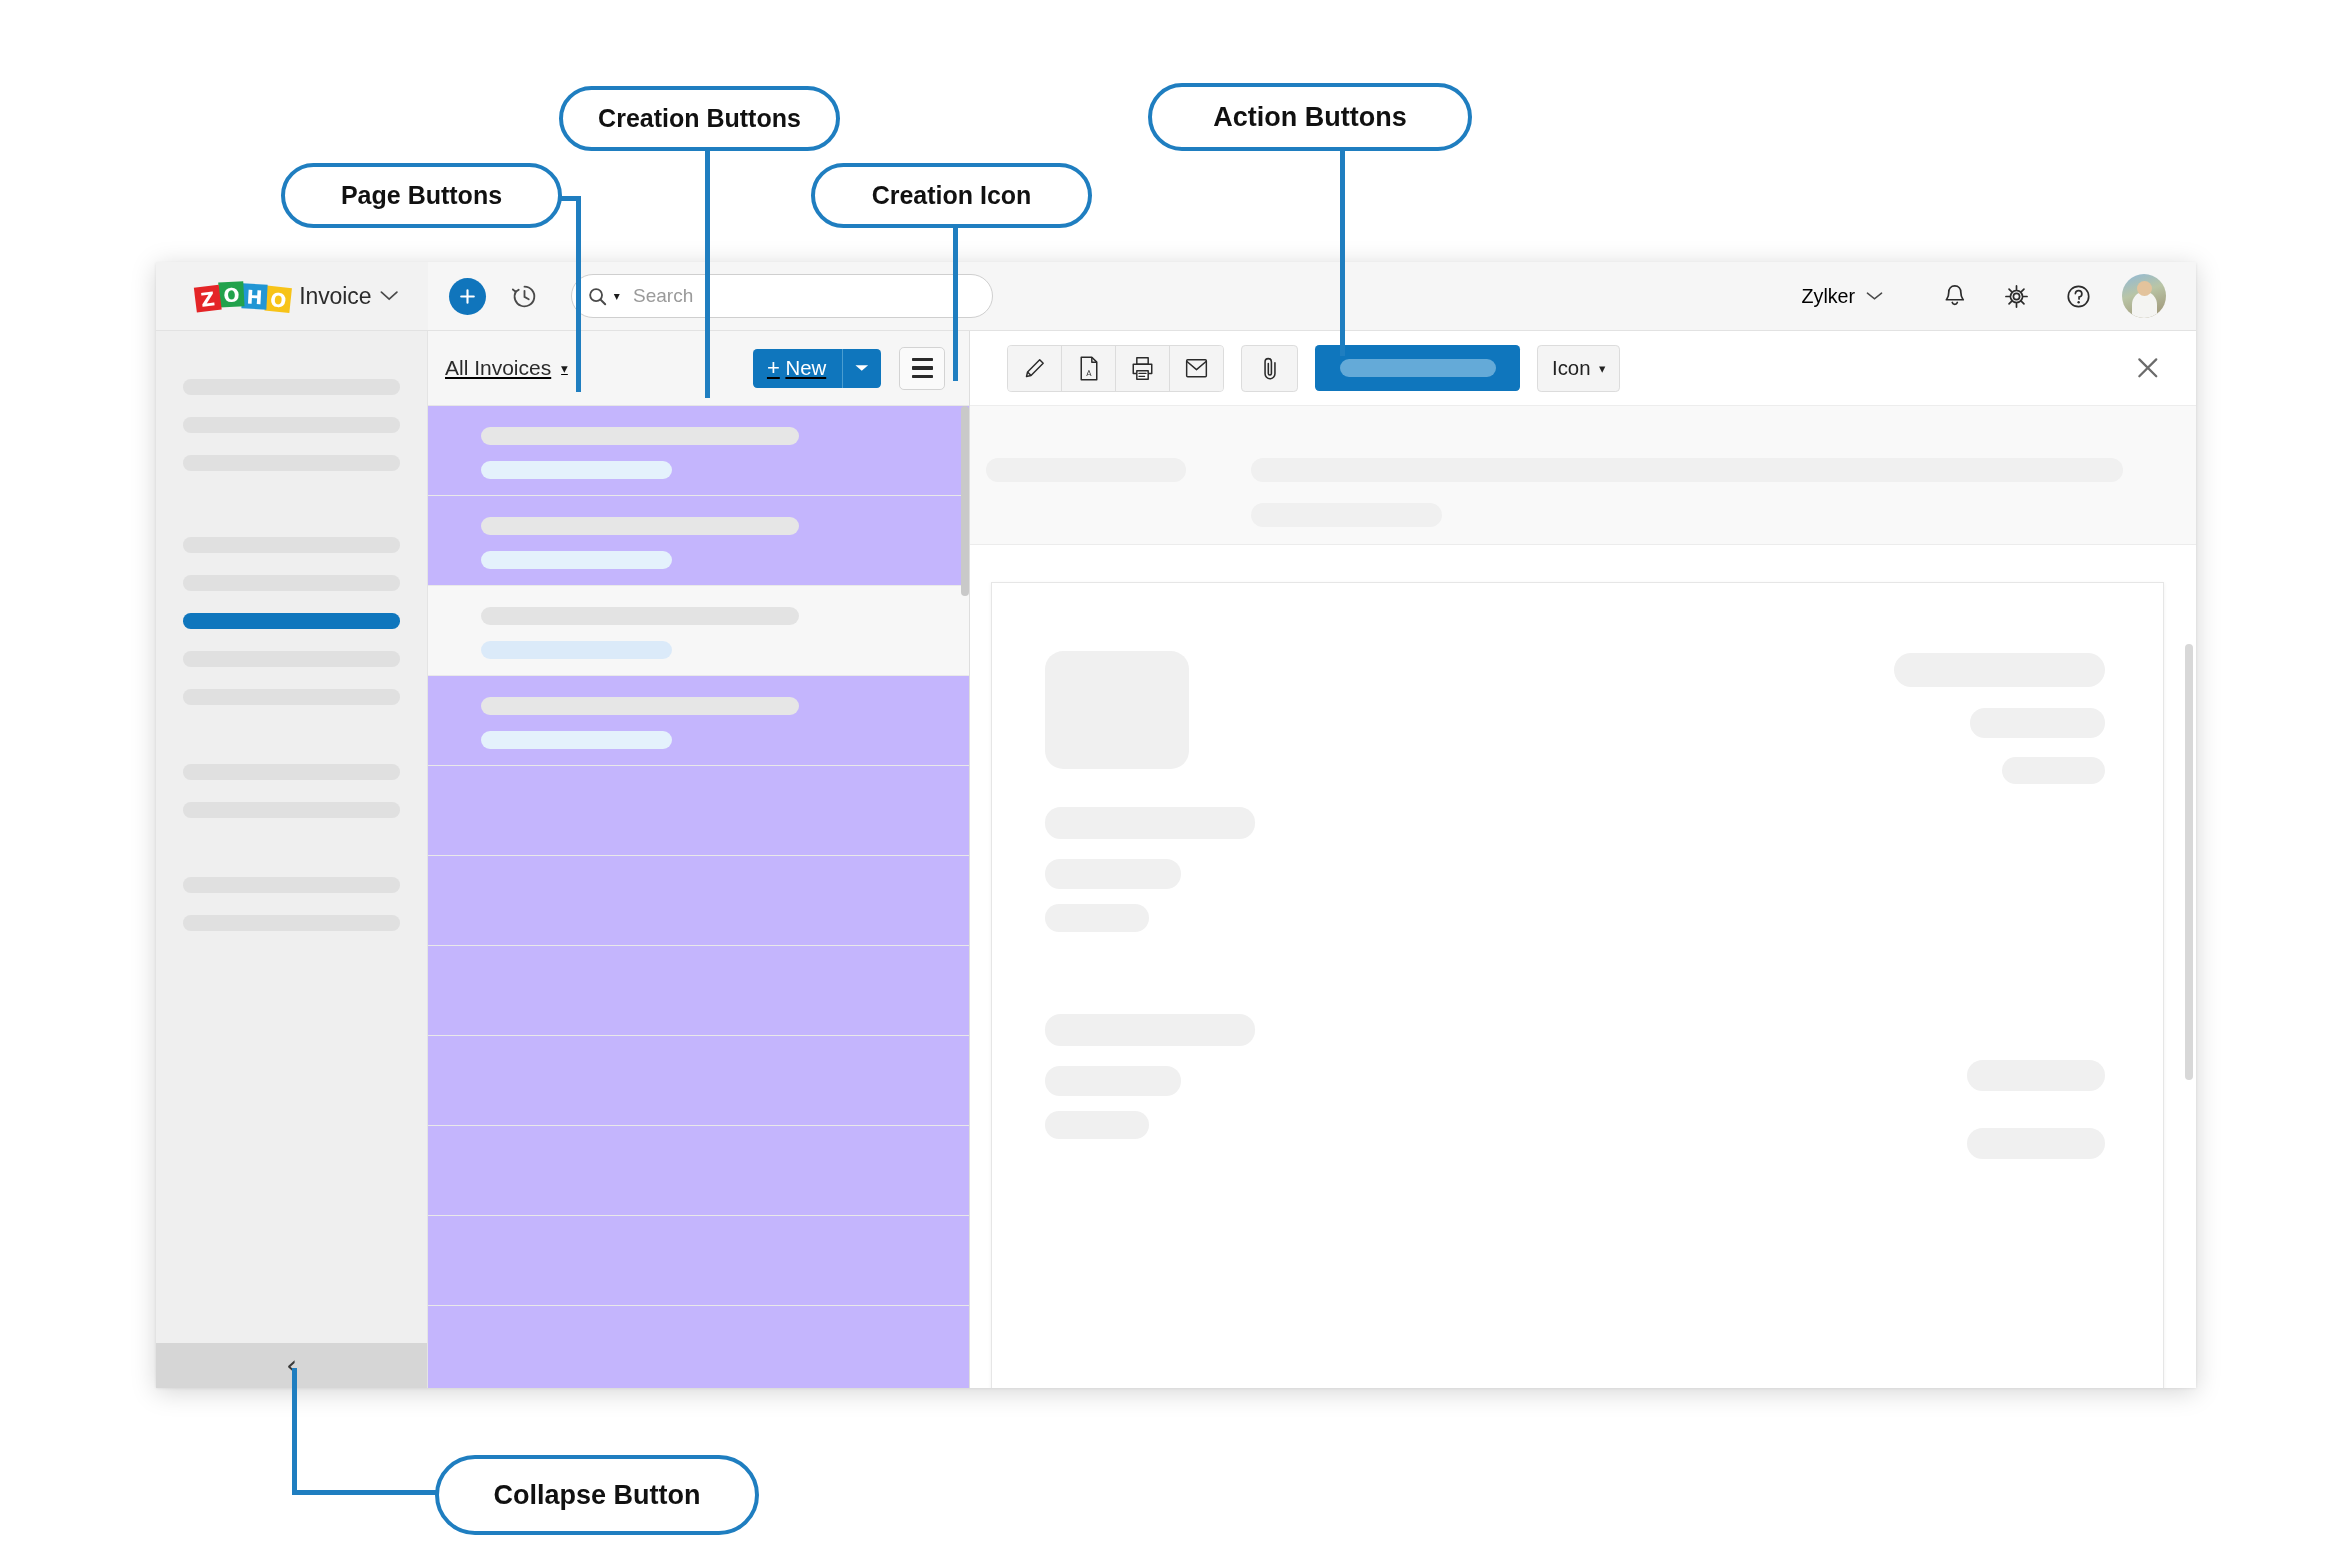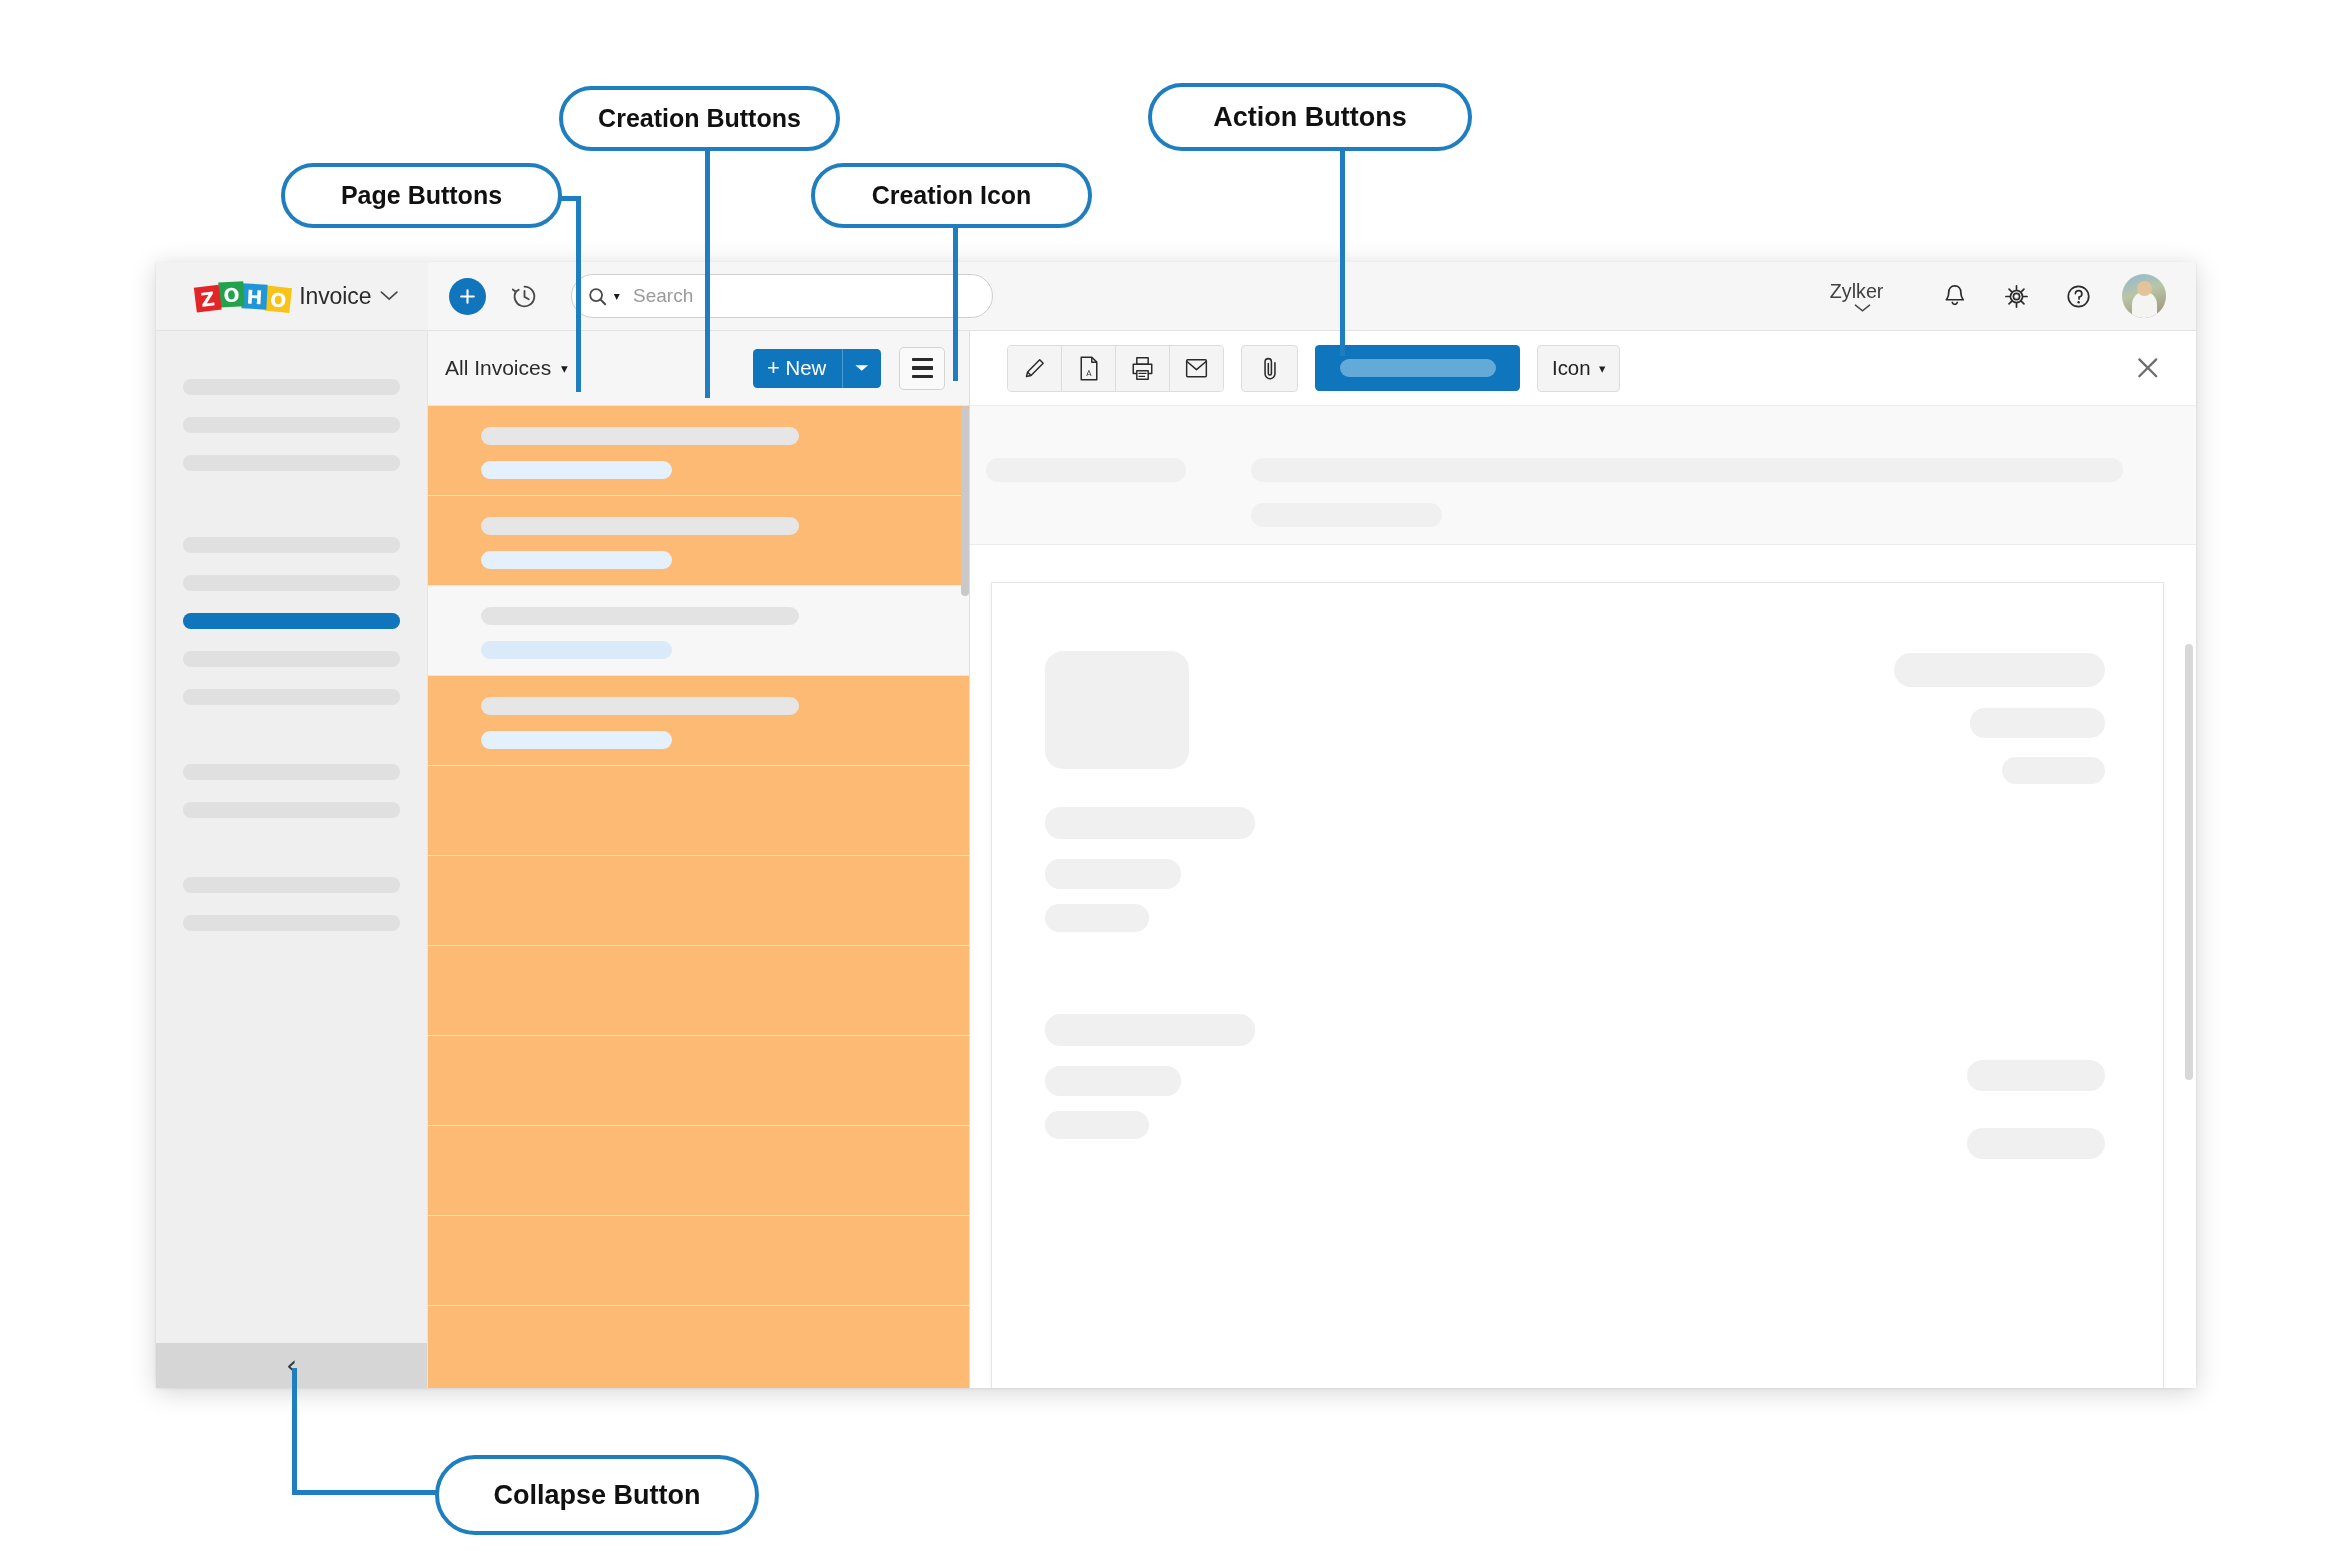--- a/index.html
+++ b/index.html
@@ -162,23 +162,22 @@
     font-family: "Liberation Sans", sans-serif;
     width: 100%;
   }
   #search-input::placeholder { color: #9a9a9a; }
 
   #header-spacer { flex: 1; }
   #org-switcher {
     display: flex;
     align-items: center;
     font-size: 19.7px;
-    color: #404040;
+    color: #000000;
     margin-right: 28px;
-    flex-direction: column;
   }
   #org-caret { margin-left: 11.3px; font-size: 14.8px; color: #4a4a4a; }
   .hdr-icon-btn {
     width: 38px; height: 38px;
     margin-left: 24px;
     display: inline-flex;
     align-items: center;
     justify-content: center;
     flex: 0 0 auto;
   }
@@ -257,26 +256,27 @@
     font-size: 28px;
     color: #3a3a3a;
     line-height: 1;
     font-family: "DejaVu Sans", sans-serif;
   }
 
   
   #list-panel {
     width: 542px;
     flex: 0 0 auto;
-    background: #fdba74;
+    background: #c4b5fd;
     position: relative;
     border-right: 0.7px solid #dedede;
     box-sizing: border-box;
     display: flex;
     flex-direction: column;
+    text-decoration: underline;
   }
   #list-toolbar {
     height: 75px;
     background: #f6f6f6;
     display: flex;
     align-items: center;
     padding: 0 24px 0 17px;
     box-sizing: border-box;
     border-bottom: 0.7px solid #e6e6e6;
   }

